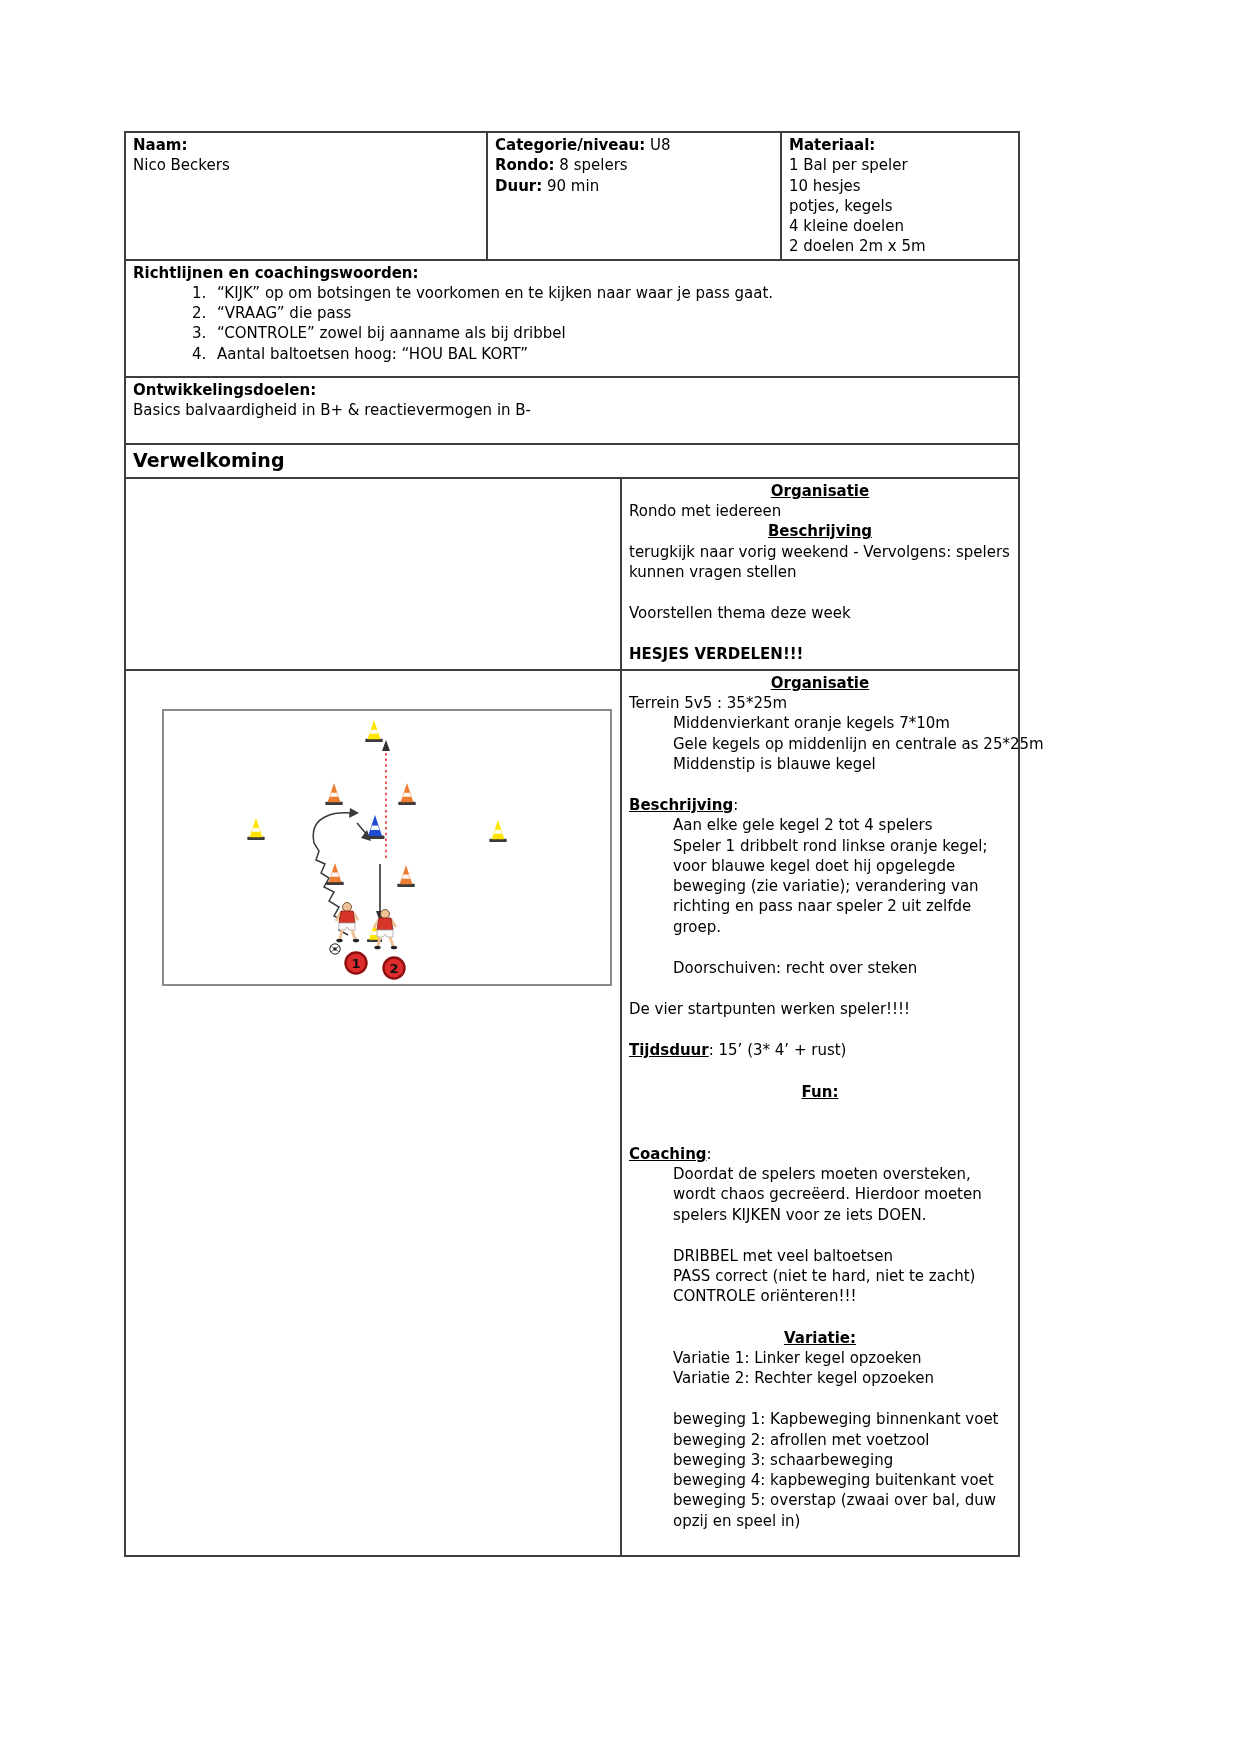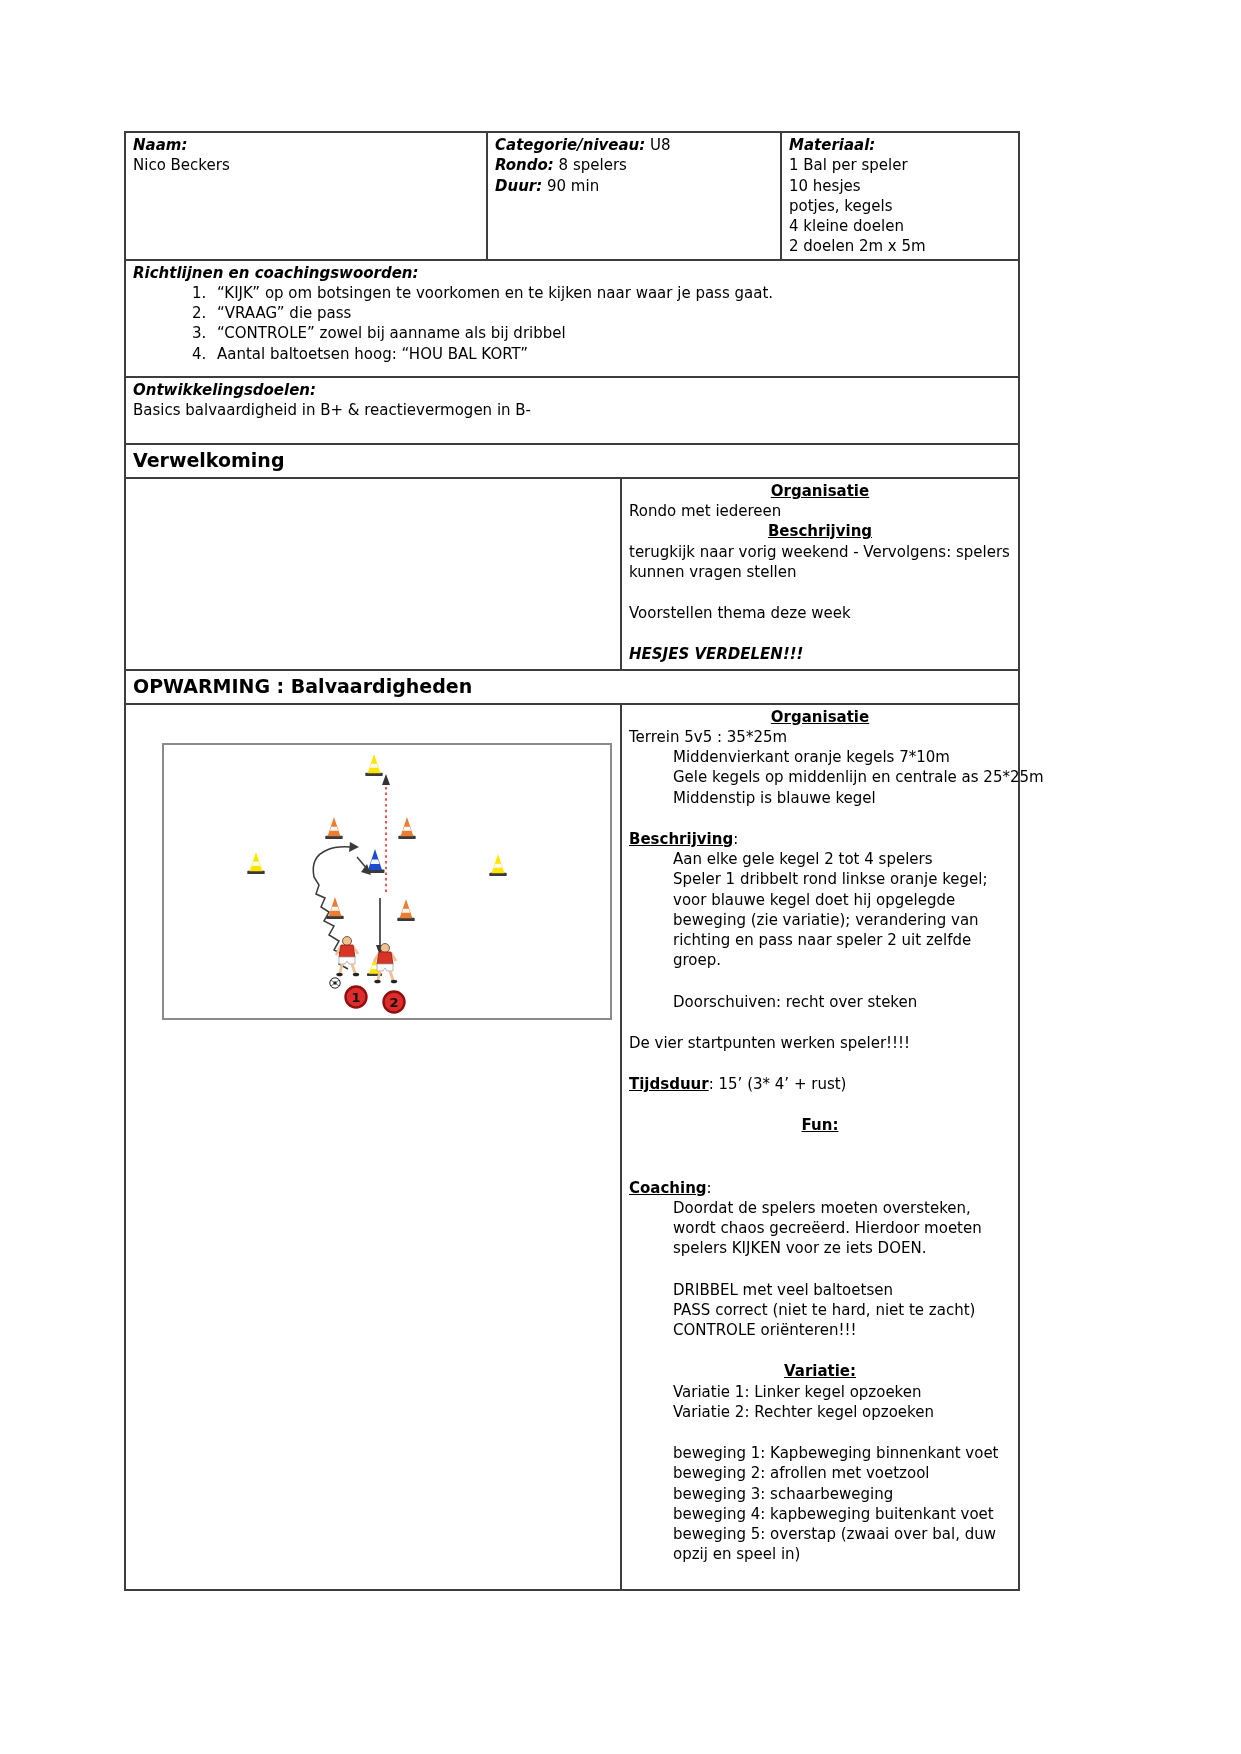--- a/index.html
+++ b/index.html
@@ -6,21 +6,21 @@
   body{
     width:1241px;height:1754px;overflow:hidden;box-sizing:border-box;
     padding:131px 223px 0 124px;
     font-family:"DejaVu Sans","Liberation Sans",sans-serif;
     font-size:15px;line-height:1.35;color:#000;
   }
   table{border-collapse:collapse;width:894px;table-layout:fixed;}
   td{border:2px solid #3d3d3d;vertical-align:top;padding:2px 7px;}
   .tblB{margin-top:-2px;}
   .title-row td{font-size:19px;font-weight:bold;padding:3px 7px;margin-left:24px;}
-  .lbl{font-weight:bold;font-style:italic;}
+  .lbl{font-weight:bold;}
   .ul{font-weight:bold;text-decoration:underline;text-align:center;}
   .sp{height:21px;}
   .sps{height:10px;}
   ol.guides{margin:0;padding-left:78px;}
   ol.guides li{padding-left:6px;}
   .ind{padding-left:44px;}
   .nw{white-space:nowrap;}
   .diagram-wrap{margin:36px 0 0 29px;}
   svg.field{display:block;border:2px solid #8a8a8a;background:#fff;}
   .vcell-left{width:496px;}
@@ -97,23 +97,20 @@
         <div>Rondo met iedereen</div>
         <div class="ul">Beschrijving</div>
         <div>terugkijk naar vorig weekend - Vervolgens: spelers kunnen vragen stellen</div>
         <div class="sp"></div>
         <div>Voorstellen thema deze week</div>
         <div class="sp"></div>
         <div class="lbl">HESJES VERDELEN!!!</div>
       </td>
     </tr>
 
-    <tr class="title-row">
-      <td colspan="2">OPWARMING : Balvaardigheden</td>
-    </tr>
 
     <tr>
       <td class="vcell-left" style="height:880px">
         <div class="diagram-wrap">
           <svg class="field" width="446" height="273" viewBox="0 0 446 273">
             <defs>
               <symbol id="cone" viewBox="0 0 24 26" overflow="visible">
                 <rect x="2.5" y="21.5" width="19" height="3.6" rx="1" fill="#3a3a3a"></rect>
                 <polygon points="12,1 19,22 5,22" fill="currentColor"></polygon>
                 <polygon points="8.9,11.5 15.1,11.5 16.5,16 7.5,16" fill="#ffffff" opacity="0.95"></polygon>

